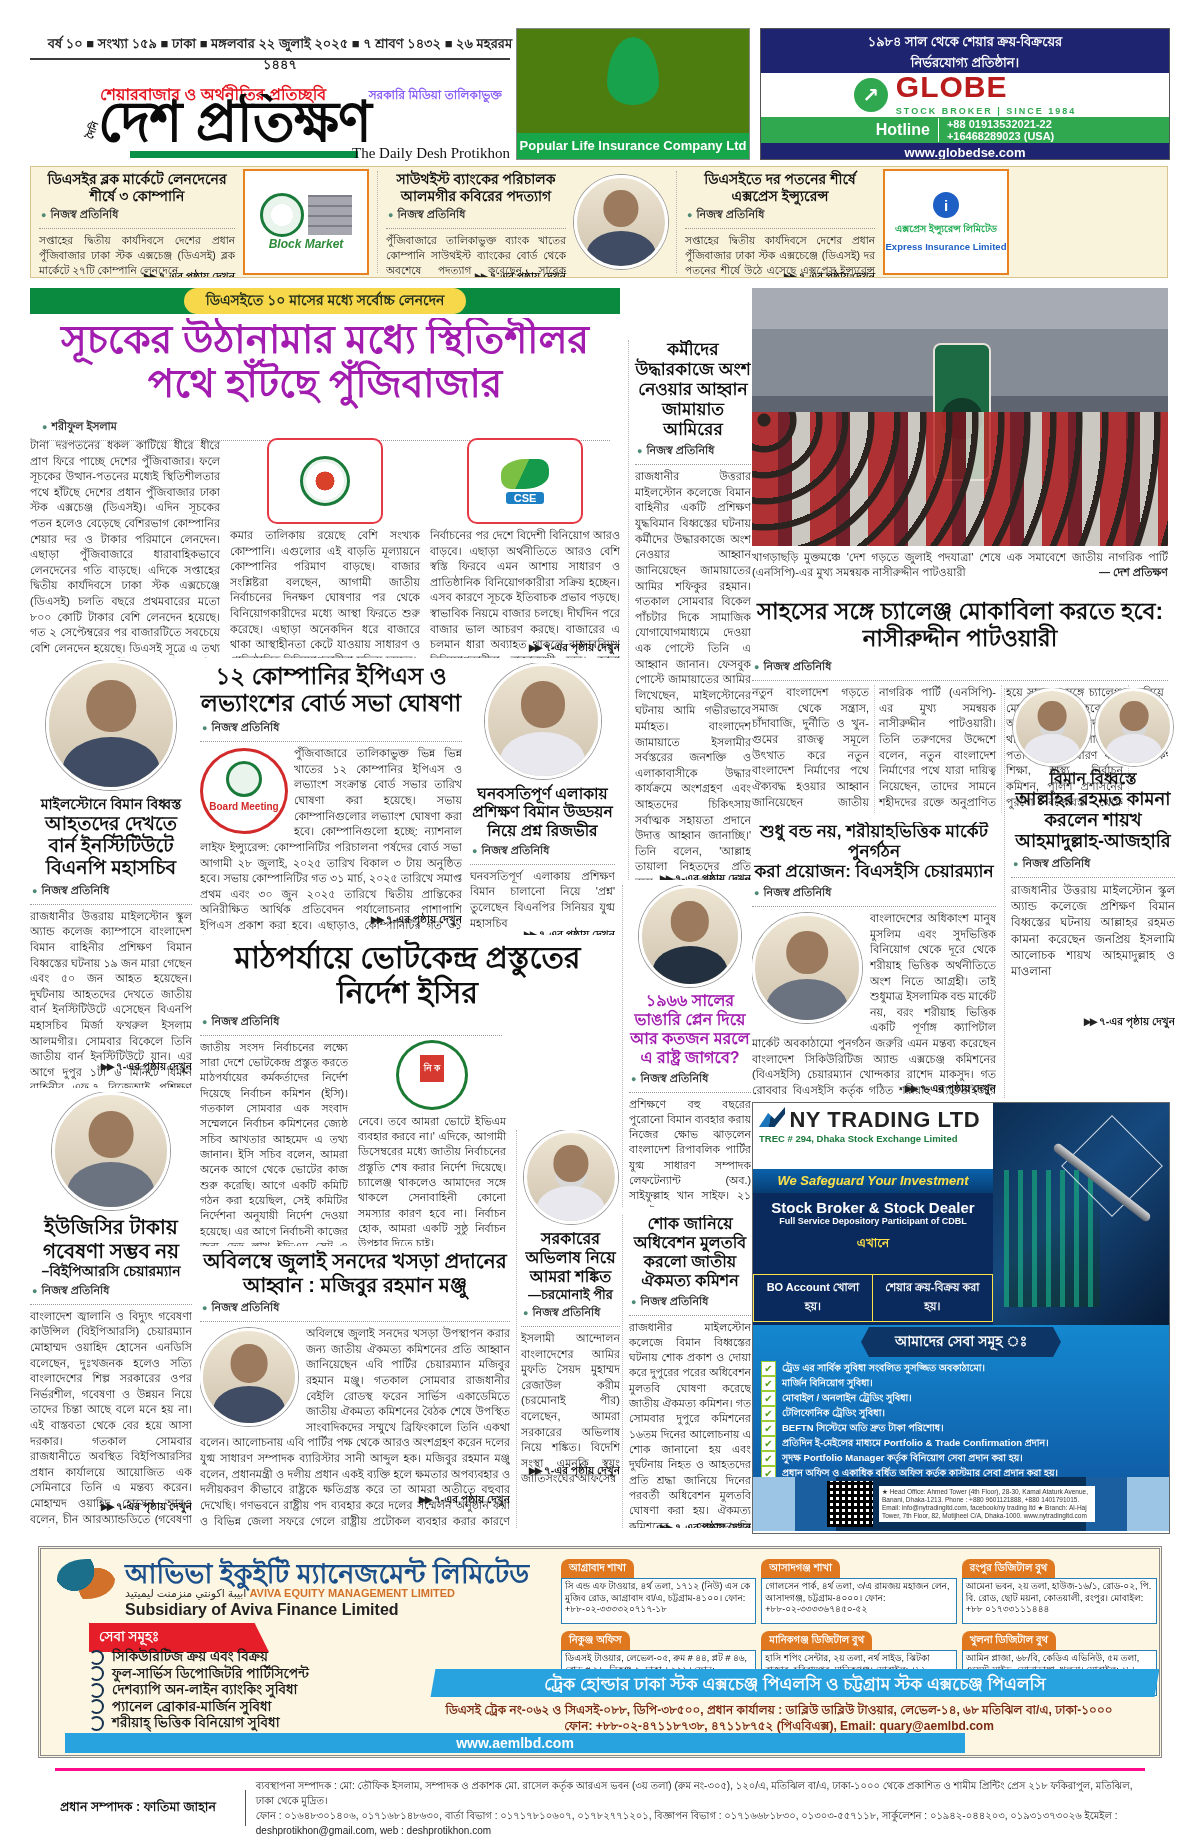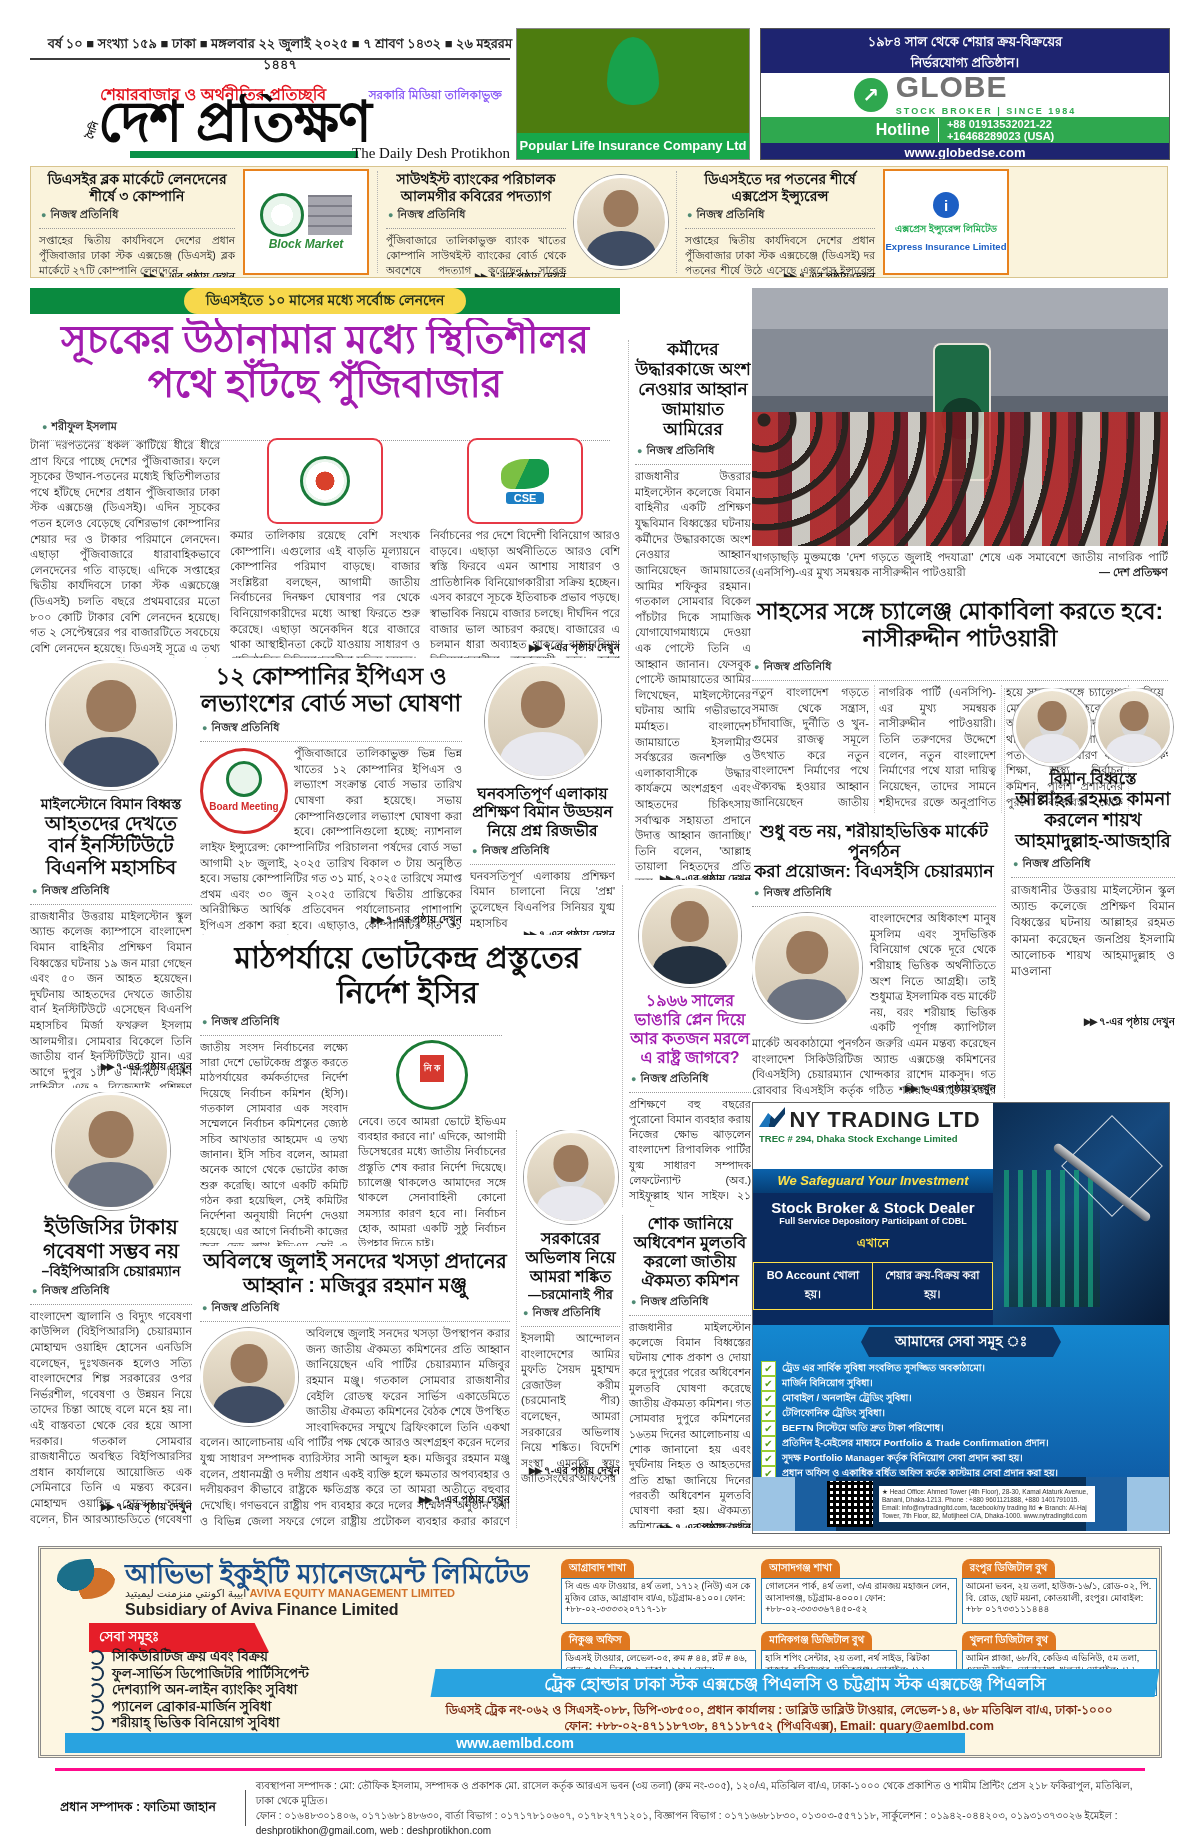--- a/index.html
+++ b/index.html
@@ -62,21 +62,21 @@
   </div>
 
   <div class="abs" style="left:760px;top:28px;width:408px;height:130px;border:1px solid #555;">
     <div style="height:41px;background:#1e2470;color:#fff;text-align:center;padding-top:3px;">
       <div style="font-size:13px;font-weight:bold;">১৯৮৪ সাল থেকে শেয়ার ক্রয়-বিক্রয়ের</div>
       <div style="font-size:13px;font-weight:bold;">নির্ভরযোগ্য প্রতিষ্ঠান।</div>
     </div>
     <div style="height:44px;background:#fff;display:flex;align-items:center;justify-content:center;gap:8px;">
       <span style="width:34px;height:34px;border-radius:50%;background:#2fa84f;color:#fff;display:inline-flex;align-items:center;justify-content:center;font-size:20px;font-weight:bold;">↗</span>
       <span>
-        <span style="font-size:30px;font-weight:900;color:#737373;letter-spacing:1px;display:block;line-height:0.9;">GLOBE</span>
+        <span style="font-size:30px;font-weight:900;color:#b91c1c;letter-spacing:1px;display:block;line-height:0.9;">GLOBE</span>
         <span style="font-size:9px;font-weight:bold;color:#2fa84f;letter-spacing:2px;">STOCK BROKER  |  SINCE 1984</span>
       </span>
     </div>
     <div style="height:26px;background:#2fa84f;color:#fff;display:flex;align-items:center;justify-content:center;gap:8px;">
       <span style="font-size:16px;font-weight:bold;">Hotline</span>
       <span style="border-left:1px solid #fff;padding-left:8px;font-size:11px;font-weight:bold;line-height:1.1;">
         <span style="display:block;">+88 01913532021-22</span>
         <span style="display:block;">+16468289023 (USA)</span>
       </span>
     </div>
@@ -194,21 +194,21 @@
     <div style="position:absolute;left:0;top:0;width:240px;height:66px;background:#fff;padding:4px 6px;box-sizing:border-box;">
       <span style="display:inline-block;width:26px;height:20px;background:linear-gradient(100deg,#1b75bb 0 45%,#0d3b66 46%);clip-path:polygon(0 100%,35% 30%,60% 60%,100% 0,100% 35%,60% 100%);"></span>
       <span style="font-size:22px;font-weight:900;color:#222;letter-spacing:0.5px;">NY TRADING LTD</span>
       <div style="font-size:9.5px;font-weight:bold;color:#1c7a3c;">TREC # 294, Dhaka Stock Exchange Limited</div>
     </div>
     <div style="position:absolute;left:0;top:66px;width:240px;height:24px;background:linear-gradient(#0b62ab,#063d74);color:#ffe24a;font-size:13px;font-weight:bold;font-style:italic;text-align:center;line-height:24px;">We Safeguard Your Investment</div>
     <div style="position:absolute;left:0;top:90px;width:240px;height:132px;background:#0a2a5e;color:#fff;text-align:center;padding-top:6px;box-sizing:border-box;">
       <div style="font-size:15px;font-weight:900;">Stock Broker &amp; Stock Dealer</div>
       <div style="font-size:9px;font-weight:bold;">Full Service Depository Participant of CDBL</div>
       <div style="font-size:12px;font-weight:bold;color:#ffe24a;margin-top:8px;">এখানে</div>
-      <div style="display:flex;justify-content:center;margin-top:8px;">
+      <div style="display:flex;justify-content:center;margin-top:20px;">
         <span style="border:1.5px solid #ffe24a;padding:4px 6px;font-size:11px;font-weight:bold;">BO Account খোলা হয়।</span>
         <span style="border:1.5px solid #ffe24a;border-left:none;padding:4px 6px;font-size:11px;font-weight:bold;">শেয়ার ক্রয়-বিক্রয় করা হয়।</span>
       </div>
     </div>
     <div style="position:absolute;left:0;top:222px;width:100%;height:152px;background:linear-gradient(#1488d0,#0f5ea8);">
       <div style="width:200px;margin:2px auto 4px;background:#0d3566;color:#fff;font-size:14px;font-weight:bold;text-align:center;padding:3px 0;clip-path:polygon(4% 0,96% 0,100% 50%,96% 100%,4% 100%,0 50%);">আমাদের সেবা সমূহ ঃ</div>
       <ul style="list-style:none;margin:0;padding:0 8px;">
         <li style="display:flex;align-items:center;color:#fff;font-size:9.5px;font-weight:bold;line-height:12.6px;">
             <span class="chk">✔</span>
             <span>ট্রেড এর সার্বিক সুবিধা সংবলিত সুসজ্জিত অবকাঠামো।</span>

